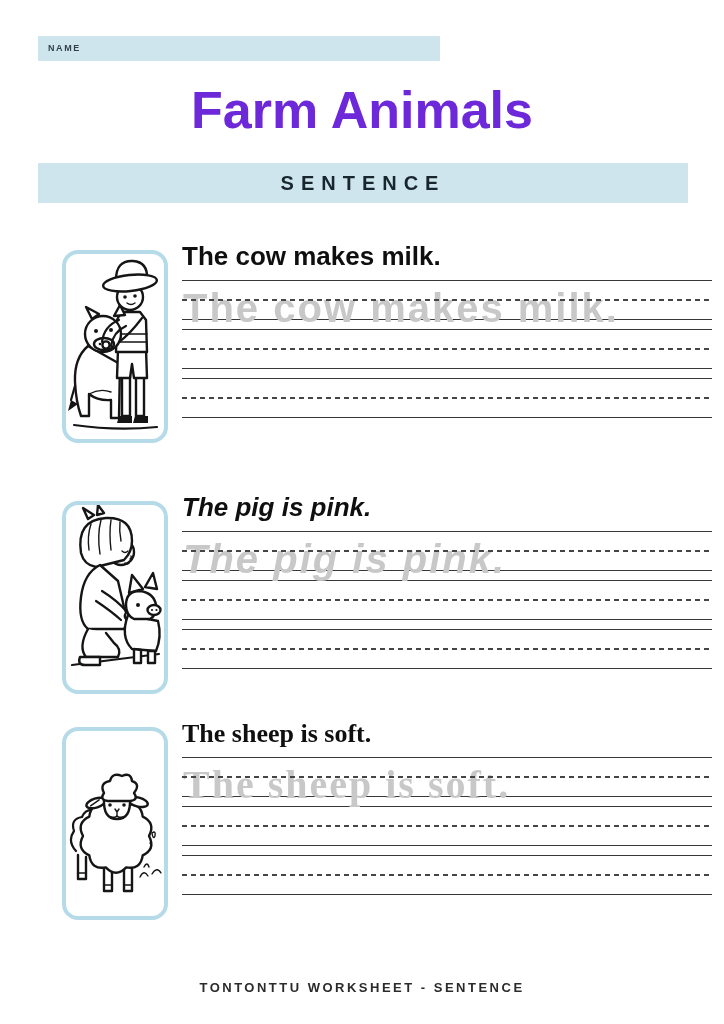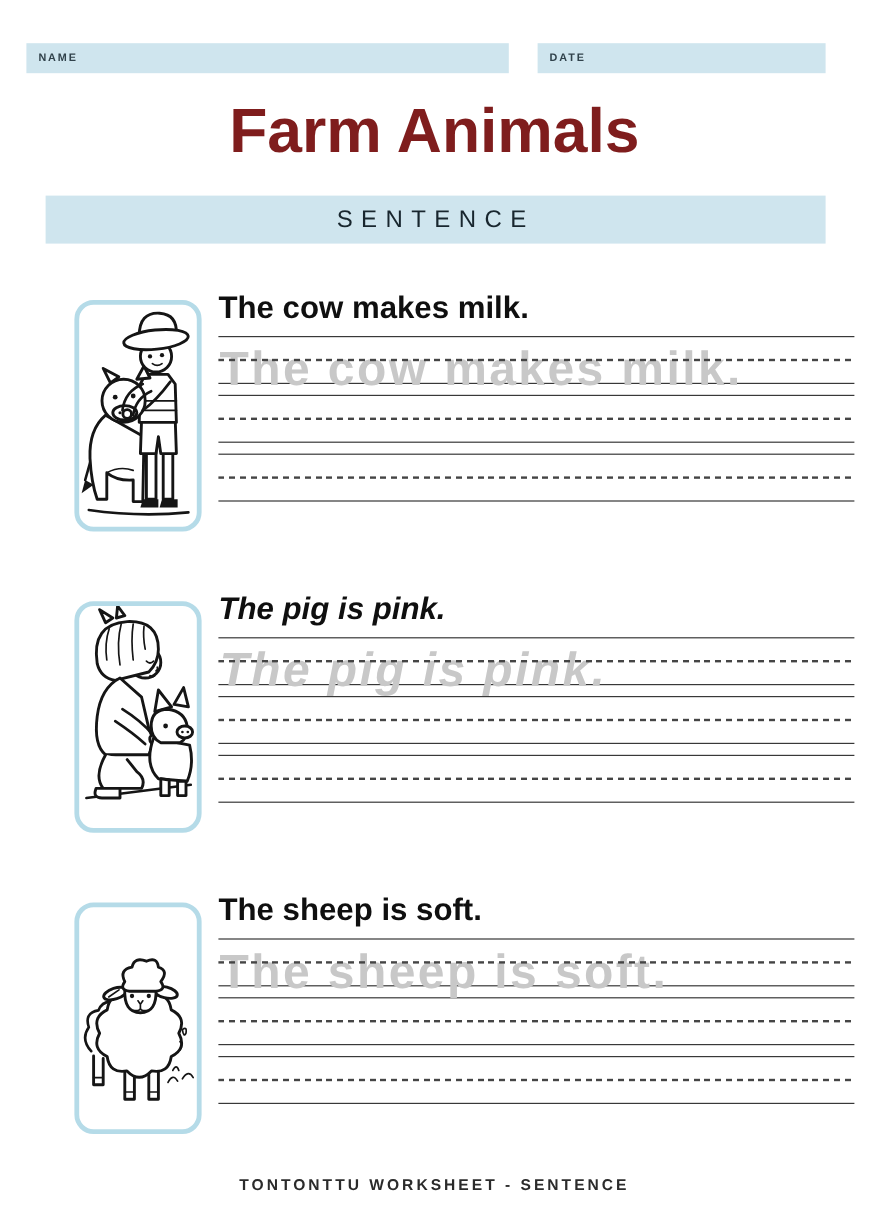--- a/index.html
+++ b/index.html
@@ -2,45 +2,45 @@
 <html><head>
 <meta charset="utf-8">
 <style>
   html,body { margin:0; padding:0; background:#ffffff; }
   .page {
     position:relative; width:724px; height:1024px; background:#ffffff;
     font-family:"Liberation Sans", sans-serif; overflow:hidden; margin:0 auto;
   }
   
   .field { position:absolute; top:36px; height:25px; background:#cfe5ee; }
-  .field-name { left:22px; width:402px; }
+  .field-name { left:38px; width:402px; }
   .field-date { left:448px; width:240px; }
   .field-label {
     display:block; line-height:25px; padding-left:10px;
     font-size:9px; font-weight:bold; letter-spacing:1.6px; color:#31424b;
   }
   
   .title {
     position:absolute; top:82px; left:0; width:100%; text-align:center;
-    font-size:52px; font-weight:bold; color:#7f1d1d; line-height:1.1;
+    font-size:52px; font-weight:bold; color:#6d28d9; line-height:1.1;
   }
   
   .banner {
     position:absolute; top:163px; left:38px; width:650px; height:40px;
     background:#cfe5ee; text-align:center;
   }
   .banner-text {
-    line-height:40px; font-size:20px; font-weight:normal;
+    line-height:40px; font-size:20px; font-weight:bold;
     letter-spacing:7px; color:#18262e;
   }
   
   .section { position:absolute; left:38px; width:650px; height:212px;margin-left:24px; }
   .sec-0 { top:243px; }
   .sec-1 { top:494px;font-style:italic; }
-  .sec-2 { top:745px; }
+  .sec-2 { top:720px;font-family:Liberation Serif, serif; }
   .img-frame {
     position:absolute; left:0; top:7px; width:98px; height:185px;
     border:4px solid #b5dbe8; border-radius:16px; background:#ffffff;
   }
   .img-frame svg { display:block; width:98px; height:185px; }
   .sentence {
     position:absolute; left:120px; top:0; margin:0;
     font-size:26px; font-weight:bold; color:#0f0f0f; line-height:1.05;
     white-space:nowrap;
   }
@@ -69,23 +69,20 @@
   .ink-thin { fill:none; stroke:#151515; stroke-width:1.4; stroke-linecap:round; stroke-linejoin:round; }
   .ink-dot { fill:#151515; stroke:none; }
 </style>
 </head>
 <body>
 
 <div class="page">
 
   <div class="field field-name">
     <span class="field-label">NAME</span>
-  </div>
-  <div class="field field-date">
-    <span class="field-label">DATE</span>
   </div>
 
   <div class="title">Farm Animals</div>
 
   <div class="banner">
     <span class="banner-text">SENTENCE</span>
   </div>
 
   <div class="section sec-0">
     <div class="img-frame">

